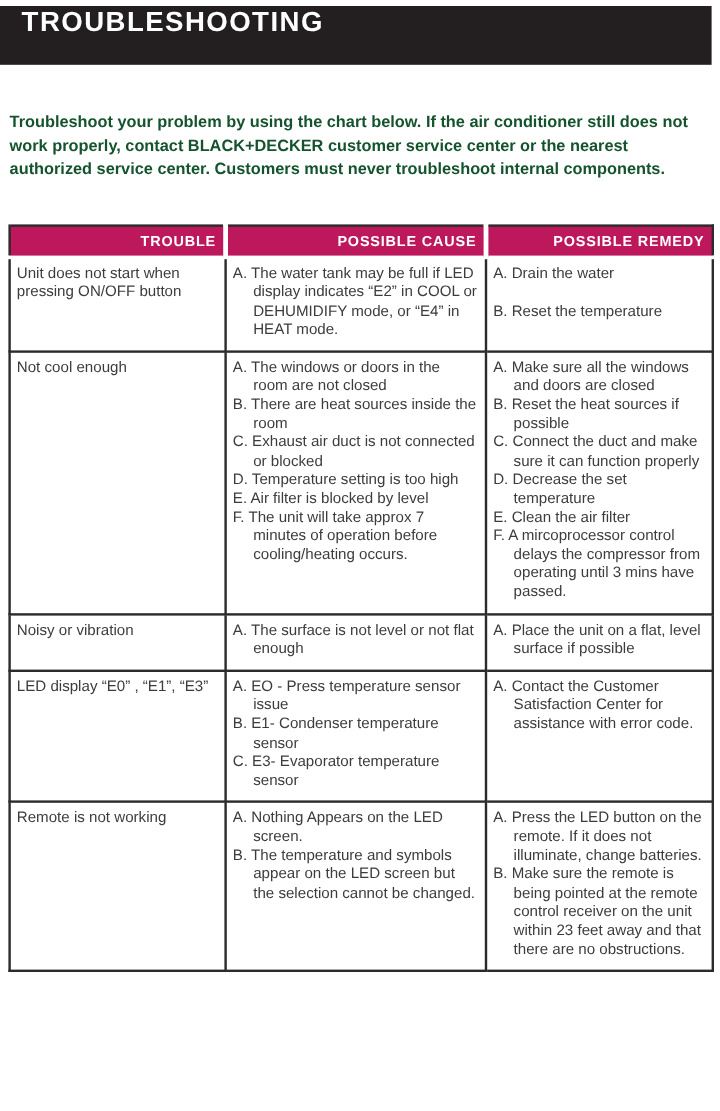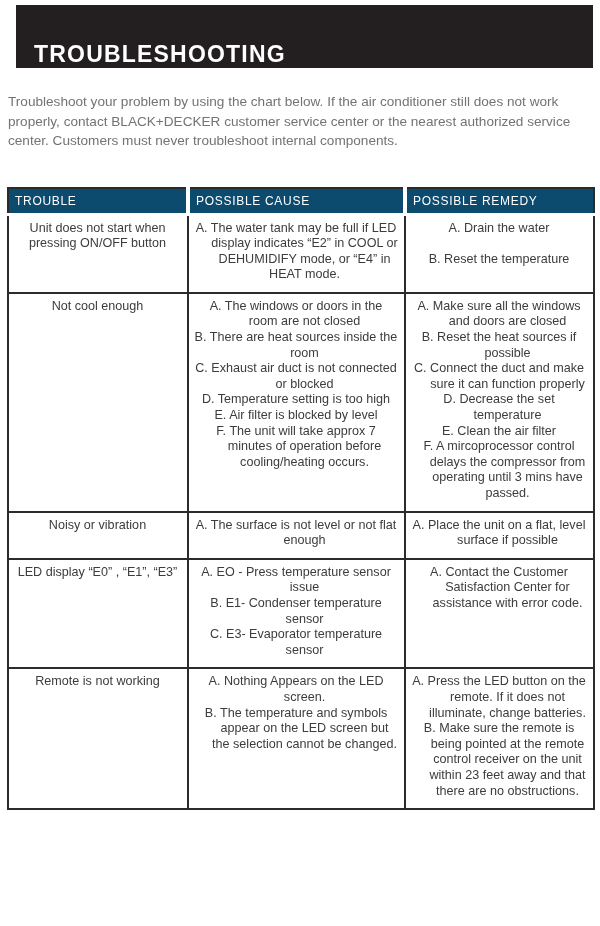--- a/index.html
+++ b/index.html
@@ -7,73 +7,73 @@
   body {
     width: 600px;
     min-height: 926px;
     font-family: "Liberation Sans", sans-serif;
     color: #3c3c3c;
     position: relative;
   }
   .page { width: 600px; min-height: 926px; background: #fff; }
 
   .title-bar {
-    margin: 5px 7px 0 16px;
-    height: 63px;
+    margin: 5px 7px 0 0;
+    height: 49px;
     background: #231f20;
     display: flex;
-    align-items: flex-end;
+    align-items: flex-start;
   }
   .title-bar h1 {
     color: #ffffff;
     font-size: 23px;
     font-weight: bold;
     letter-spacing: 1.2px;
     padding-left: 18px;
   }
 
   .intro {
-    margin: 24px 8px 0 8px;
+    margin: 38px 8px 0 8px;
     font-size: 13.6px;
     line-height: 19.5px;
-    color: #737373;
+    color: #14532d;
+    font-weight: bold;
   }
 
   table.trouble-table {
     margin: 36px 7px 0 7px;
     width: 586px;
     border-collapse: collapse;
     border: 2px solid #2b2b2b;
     table-layout: fixed;
   }
   col.c1 { width: 180px; }
   col.c2 { width: 217px; }
   col.c3 { width: 189px; }
 
   th {
-    background: #0c4a6e;
+    background: #be185d;
     color: #ffffff;
     font-size: 12px;
-    font-weight: normal;
+    font-weight: bold;
     letter-spacing: 0.7px;
-    text-align: left;
+    text-align: right;
     padding: 5px 6px 5px 6px;
     border-left: 4px solid #ffffff;
     border-bottom: 3px solid #ffffff;
   }
   th:first-child { border-left: 2px solid #2b2b2b; }
 
   td {
     border: 2px solid #2b2b2b;
     vertical-align: top;
     padding: 5px 6px 9px 5px;
     font-size: 12.6px;
     line-height: 15.6px;
     color: #3c3c3c;
-    text-align: center;
   }
   td .item {
     padding-left: 17px;
     text-indent: -17px;
   }
   td .item:empty { height: 15.6px; }
   td.col-trouble { padding-left: 5px; }
 </style>
 </head>
 <body>

